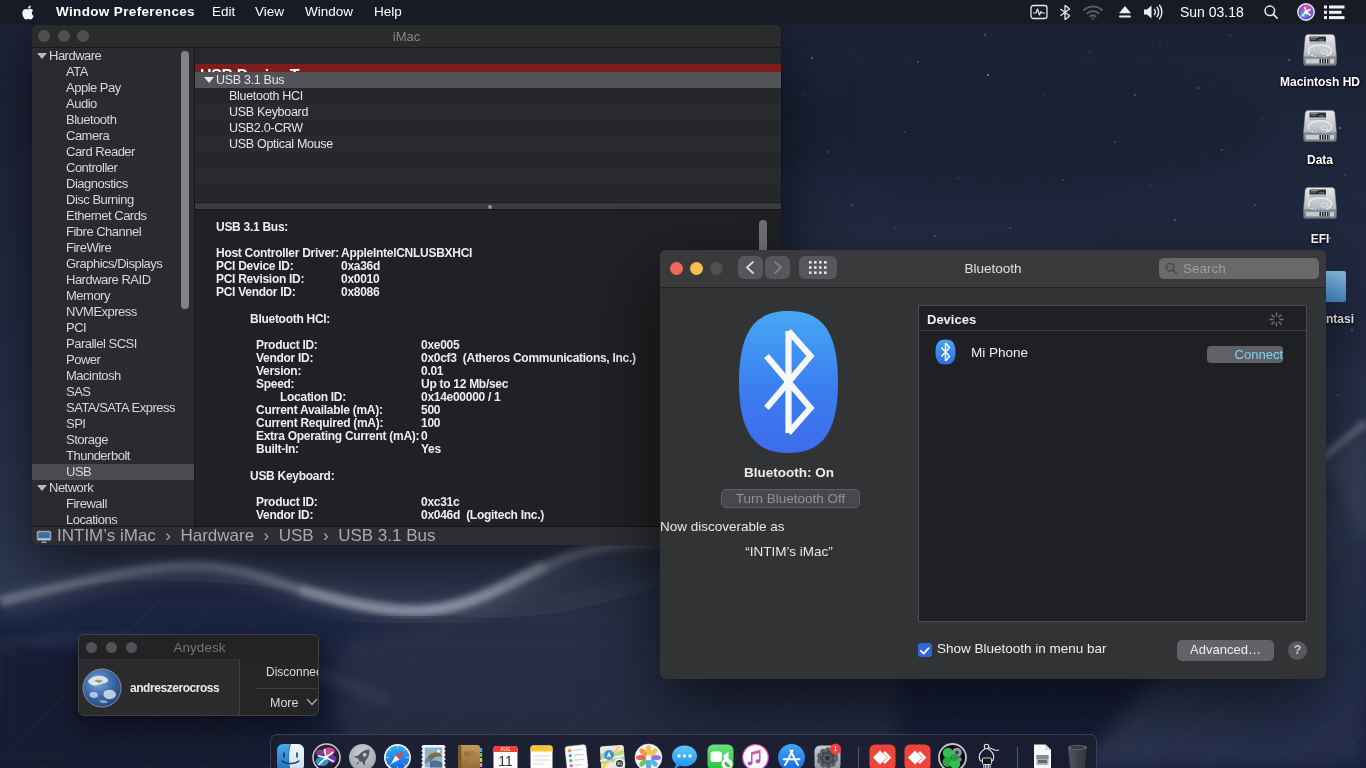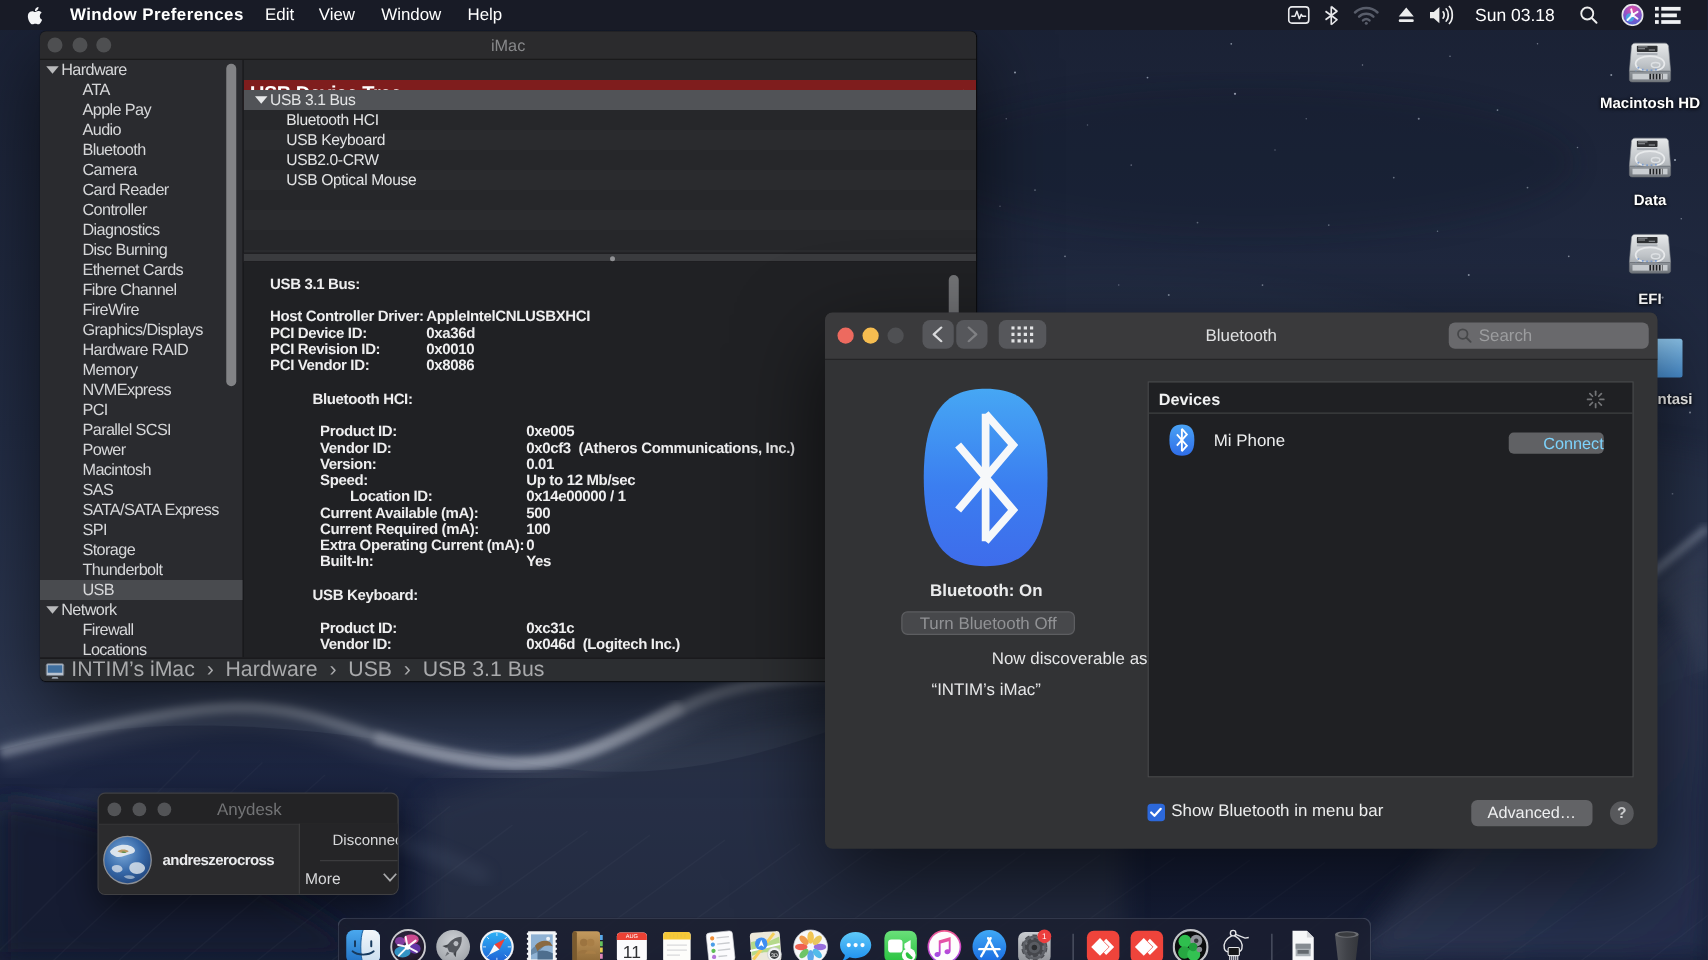--- a/index.html
+++ b/index.html
@@ -387,21 +387,21 @@
     <path d="M6,13 C10,8 17,6.5 23,9 C27,11 27,14 23,15 C18,16 14,19 10,17 C7.5,15.8 6,14.5 6,13 Z" fill="#e9edf1" opacity="0.9"></path>
     <path d="M12,13 C15,11 19,11.5 21,13 C19,14.5 15,15 12,13 Z" fill="#b8935a" opacity="0.95"></path>
     <path d="M15,13.6 C16.5,13 18,13.2 19,14 C17.5,14.8 16,14.6 15,13.6 Z" fill="#4e8f4e" opacity="0.9"></path>
     <path d="M23,23 C27,20.5 33,22 34,26 C34.5,29.5 29,32.5 24.5,30.5 C21,29 20.5,25 23,23 Z" fill="#e2e8ee" opacity="0.8"></path>
     <path d="M8,25 C11,23 15.5,24 16,27 C16.3,29.5 12,31 9,29 C7.2,27.8 7,26.2 8,25 Z" fill="#e9edf1" opacity="0.7"></path>
     <path d="M17,33 C20,31.5 25,32 26,34 C23,36 19,35.5 17,33 Z" fill="#dfe5ea" opacity="0.55"></path>
   </svg>
   <div class="txt" style="left:51px;top:45.5px;color:#e9eaec;font-size:12px;font-weight:bold;letter-spacing:-0.45px;">andreszerocross</div>
   <div class="txt" style="left:187px;top:30px;color:#d8d9db;font-size:12px;">Disconnect</div>
   <div class="abs" style="left:177px;top:52.5px;width:64px;height:1px;background:#3c3c3e;"></div>
-  <div class="txt" style="left:165px;top:60.5px;color:#d8d9db;font-size:12.5px;">More</div>
+  <div class="txt" style="left:191px;top:60.5px;color:#d8d9db;font-size:12.5px;">More</div>
   <svg class="abs" style="left:227px;top:63px" width="12" height="8" viewBox="0 0 12 8">
       <path d="M1,1 L6,6.5 L11,1" stroke="#a8a9ab" stroke-width="1.4" fill="none"></path>
     </svg>
 </div>
 <div id="btwin">
   <div class="toolbar">
     <div class="tl" style="left:10px;top:11.5px;width:13px;height:13px;background:#ed6a5f;"></div>
     <div class="tl" style="left:30px;top:11.5px;width:13px;height:13px;background:#f6bd50;"></div>
     <div class="tl" style="left:50px;top:11.5px;width:13px;height:13px;background:#4f5053;"></div>
     <div class="tbtn" style="left:78px;top:6px;width:25px;height:22.5px;">
@@ -452,21 +452,21 @@
     </defs>
     <path d="M50.5,1 C80,1 100,16 100,72 C100,128 80,143 50.5,143 C21,143 1,128 1,72 C1,16 21,1 50.5,1 Z" fill="url(#btlogo)"></path>
     <g stroke="#f6f8fa" stroke-width="6.2" fill="none">
       <path d="M50.5,21 L50.5,123"></path>
       <path d="M50.5,21 L72.5,46 L28.5,98"></path>
       <path d="M28.5,46 L72.5,98 L50.5,123"></path>
     </g>
   </svg>
   <div class="txt" style="left:0;top:214.5px;width:258px;text-align:center;color:#eaebec;font-size:13.5px;font-weight:bold;">Bluetooth: On</div>
   <div class="abs" style="left:61px;top:239px;width:139px;height:18.5px;background:#47484b;border:1px solid #5d5e61;border-radius:5px;text-align:center;color:#919295;font-size:13.5px;line-height:17px;">Turn Bluetooth Off</div>
-  <div class="txt" style="left:0;top:269px;width:258px;text-align:right;color:#e6e7e8;font-size:13.5px;">Now discoverable as</div>
+  <div class="txt" style="left:0;top:269px;width:258px;text-align:left;color:#e6e7e8;font-size:13.5px;">Now discoverable as</div>
   <div class="txt" style="left:0;top:294px;width:258px;text-align:center;color:#e6e7e8;font-size:13.5px;">“INTIM’s iMac”</div>
 
   <div id="devpanel">
     <div class="txt" style="left:8px;top:6px;color:#f0f1f2;font-size:13px;font-weight:bold;">Devices</div>
     <svg class="abs" style="right:22px;top:6px" width="15" height="15" viewBox="0 0 15 15">
       <g stroke="#737477" stroke-width="1.4" stroke-linecap="round">
         <line x1="7.5" y1="1" x2="7.5" y2="4"></line>
           <line x1="7.5" y1="11" x2="7.5" y2="14"></line>
         <line x1="1" y1="7.5" x2="4" y2="7.5"></line>
           <line x1="11" y1="7.5" x2="14" y2="7.5"></line>

